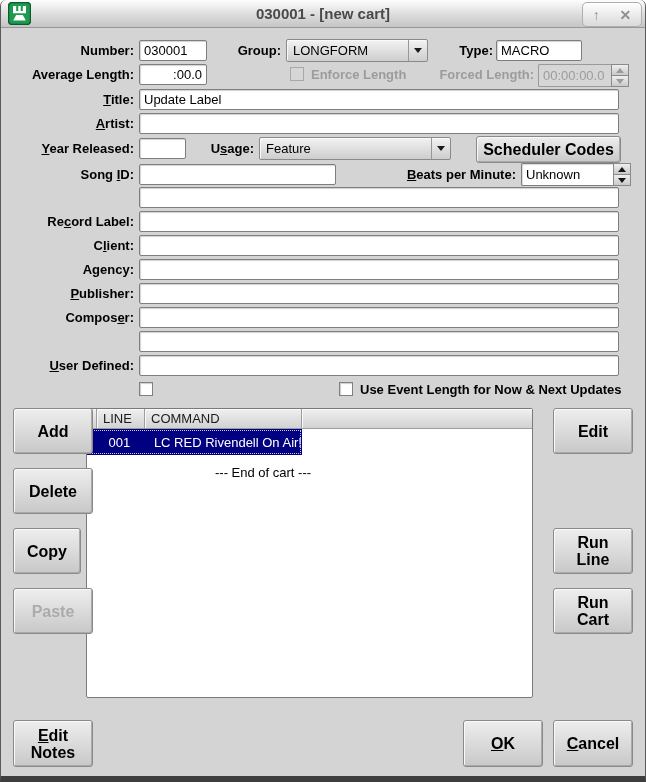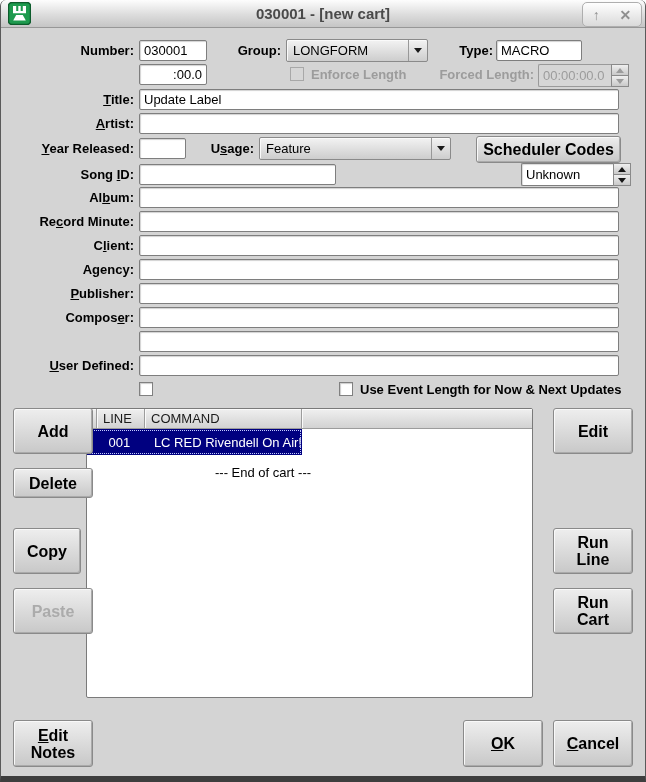--- a/index.html
+++ b/index.html
@@ -100,20 +100,21 @@
   <div class="lbl" style="left:180px;width:100px;top:41px"><span>Group:</span><span class="u"></span><span></span></div>
   <div class="combo" style="left:285px;top:39px;width:142px">
     <span>LONGFORM</span>
     <span class="arrow-box">
         <span class="tri-down"></span>
       </span>
   </div>
   <div class="lbl" style="left:400px;width:92px;top:41px"><span>Type:</span><span class="u"></span><span></span></div>
   <input class="txt" style="left: 495px; top: 40px; width: 86px;" value="MACRO">
 
+  <div class="lbl" style="left:0;width:133px;top:65px"><span>Average Length:</span><span class="u"></span><span></span></div>
   <input class="txt r" style="left: 138px; top: 64px; width: 68px;" value=":00.0">
   <div class="checkbox disabled" style="left:289px;top:67px"></div>
   <div class="cb-label gray" style="left:310px;top:66px"><span>Enforce Length</span><span class="u"></span><span></span></div>
   <div class="lbl gray" style="left:420px;width:113px;top:65px"><span>Forced Length:</span><span class="u"></span><span></span></div>
   <div class="spin disabled" style="left:537px;top:64px;width:91px">
     <div class="field">00:00:00.0</div>
     <div class="arrows">
       <div class="sbtn">
           <span class="tri-up-s"></span>
         </div>
@@ -137,36 +138,36 @@
     <span class="arrow-box">
         <span class="tri-down"></span>
       </span>
   </div>
   <div class="btn" style="left:475px;top:136px;width:145px;height:27px">
       <span>Scheduler Codes</span>
     </div>
 
   <div class="lbl" style="left:0;width:133px;top:165px"><span>Song </span><span class="u">I</span><span>D:</span></div>
   <input class="txt" style="left: 138px; top: 164px; width: 197px;" value="">
+  <div class="lbl" style="left:400px;width:115px;top:165px"><span></span><span class="u">B</span><span>eats per Minute:</span></div>
   <div class="spin" style="left:520px;top:163px;width:110px">
     <div class="field">Unknown</div>
     <div class="arrows">
       <div class="sbtn">
           <span class="tri-up-s"></span>
         </div>
       <div class="sbtn">
           <span class="tri-dn-s"></span>
         </div>
     </div>
   </div>
 
-  <div class="lbl" style="left:0;width:133px;top:188px"><span>Al</span><span class="u">b</span><span>um:</span></div>
   <input class="txt" style="left: 138px; top: 187px; width: 480px;" value="">
 
-  <div class="lbl" style="left:0;width:133px;top:212px"><span>Re</span><span class="u">c</span><span>ord Minute:</span></div>
+  <div class="lbl" style="left:0;width:133px;top:212px"><span>Re</span><span class="u">c</span><span>ord Label:</span></div>
   <input class="txt" style="left: 138px; top: 211px; width: 480px;" value="">
 
   <div class="lbl" style="left:0;width:133px;top:236px"><span>C</span><span class="u">l</span><span>ient:</span></div>
   <input class="txt" style="left: 138px; top: 235px; width: 480px;" value="">
 
   <div class="lbl" style="left:0;width:133px;top:260px"><span>Agency:</span><span class="u"></span><span></span></div>
   <input class="txt" style="left: 138px; top: 259px; width: 480px;" value="">
 
   <div class="lbl" style="left:0;width:133px;top:284px"><span></span><span class="u">P</span><span>ublisher:</span></div>
   <input class="txt" style="left: 138px; top: 283px; width: 480px;" value="">
@@ -193,21 +194,21 @@
     <div class="mrow selected">
       <div class="c-line">001</div>
       <div class="c-cmd">LC RED Rivendell On Air!</div>
     </div>
     <div class="end-row">--- End of cart ---</div>
   </div>
 
   <div class="btn" style="left:12px;top:408px;width:80px;height:46px">
       <span>Add</span>
     </div>
-  <div class="btn" style="left:12px;top:468px;width:80px;height:30px">
+  <div class="btn" style="left:12px;top:468px;width:80px;height:46px">
       <span>Delete</span>
     </div>
   <div class="btn" style="left:12px;top:528px;width:68px;height:46px">
       <span>Copy</span>
     </div>
   <div class="btn disabled" style="left:12px;top:588px;width:80px;height:46px">
       <span>Paste</span>
     </div>
 
   <div class="btn" style="left:552px;top:408px;width:80px;height:46px">

